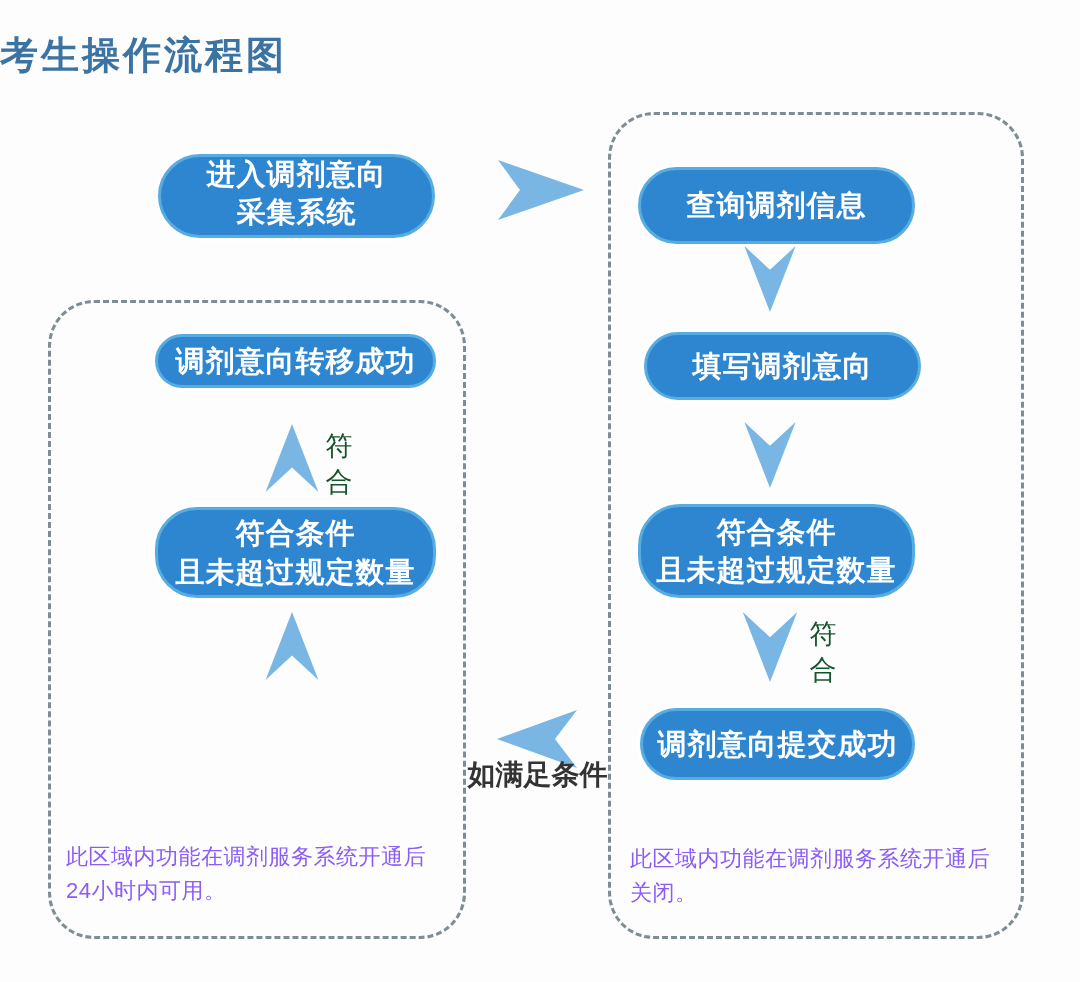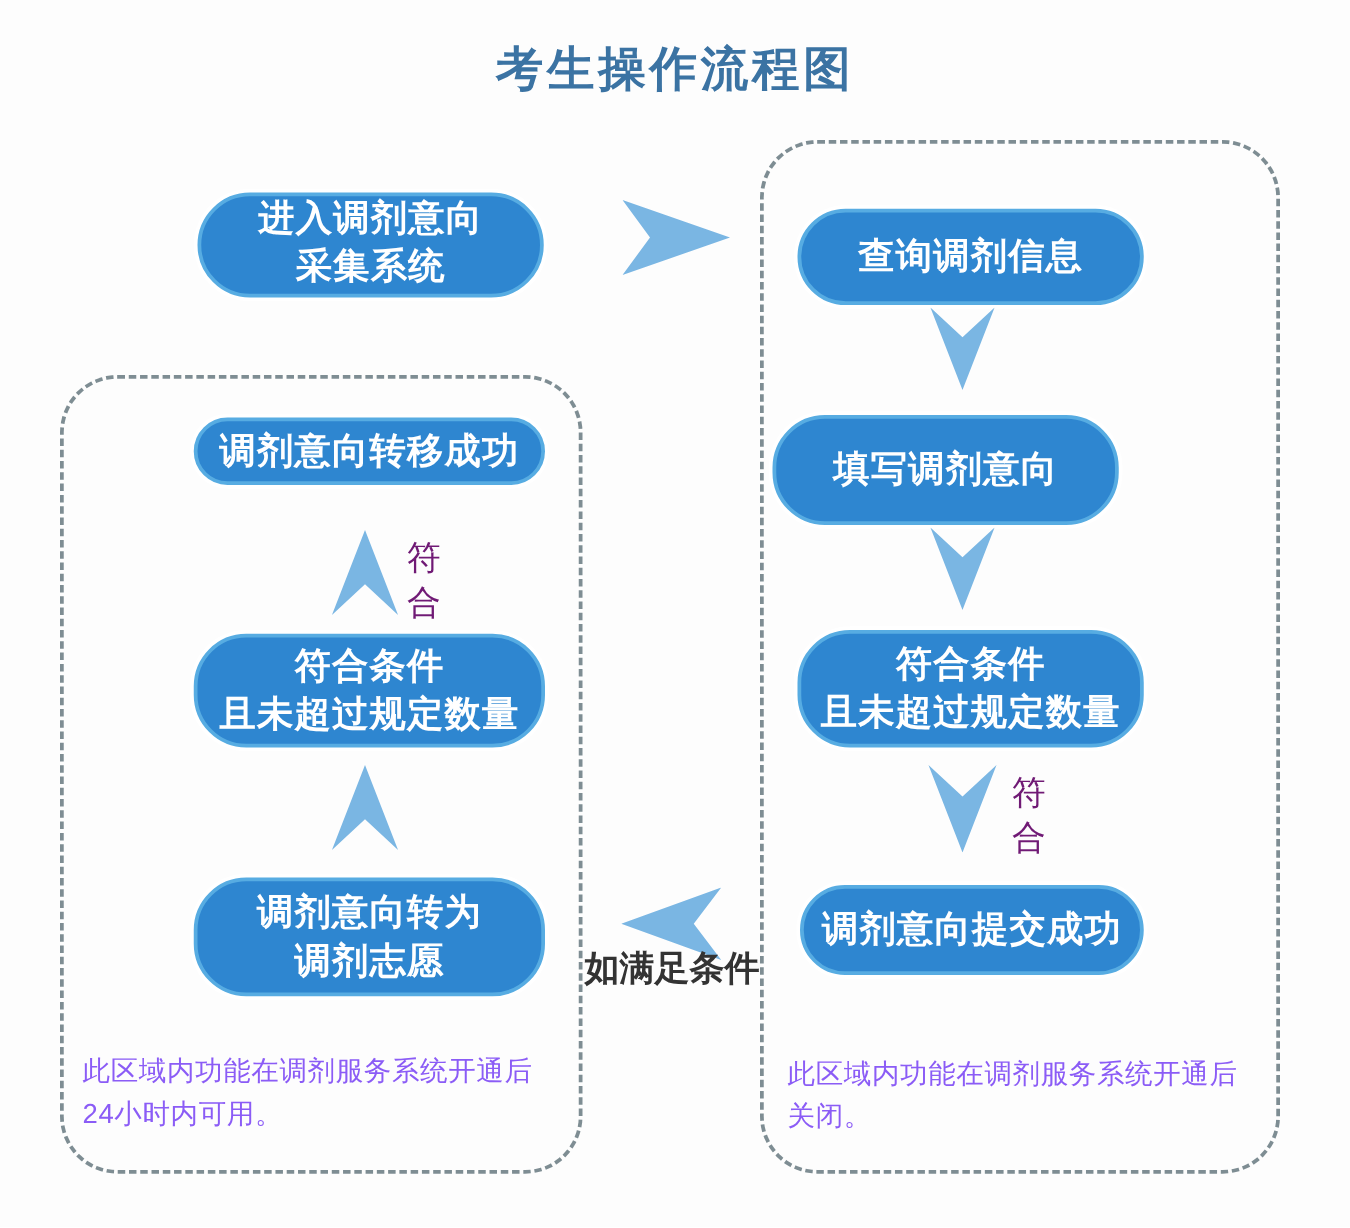--- a/index.html
+++ b/index.html
@@ -3,56 +3,56 @@
 <meta charset="utf-8">
 <style>
   html,body { margin:0; padding:0; background:#ffffff; }
   .canvas {
     position:relative; width:1080px; height:982px;
     background:#fdfdfd; overflow:hidden;
     font-family:"Liberation Sans","DejaVu Sans",sans-serif;
   }
   .title {
     position:absolute; left:0; right:0; top:30px;
-    text-align:center; font-size:38px; font-weight:bold;
+    font-size:38px; font-weight:bold;
     color:#3b73a3; letter-spacing:3px;
   }
   .panel {
     position:absolute; border:3px dashed #7e8d93; border-radius:46px;
     background:transparent;
   }
   .panel.left  { left:48px;  top:300px; width:412px; height:633px; }
   .panel.right { left:608px; top:112px; width:410px; height:821px; }
   .node {
     position:absolute; box-sizing:border-box;
     background:#2e86d0; border:3px solid #57ace2; border-radius:42px;
     color:#ffffff; font-weight:bold; font-size:29px; line-height:1.32;
     display:flex; align-items:center; justify-content:center;
     text-align:center; white-space:pre-line; letter-spacing:1px;
     box-shadow:0 0 0 3px rgba(255,255,255,0.9);
   }
   .node.start { left:158px; top:154px; width:277px; height:84px;font-family:Liberation Mono, monospace; }
   .node.rn1   { left:638px; top:167px; width:277px; height:77px; }
-  .node.rn2   { left:618px; top:332px; width:277px; height:88px; }
+  .node.rn2   { left:644px; top:332px; width:277px; height:68px; }
   .node.rn3   { left:638px; top:504px; width:277px; height:94px; }
   .node.rn4   { left:640px; top:708px; width:275px; height:72px; }
   .node.ln1   { left:155px; top:334px; width:281px; height:54px; }
   .node.ln2   { left:155px; top:507px; width:281px; height:91px; }
   .node.ln3   { left:155px; top:702px; width:281px; height:95px; }
   .arrow { position:absolute; }
   .arrow.a-start { left:498px; top:160px; width:86px; height:60px; }
   .arrow.a-rd1   { left:742px; top:246px; width:56px; height:66px; }
   .arrow.a-rd2   { left:742px; top:422px; width:56px; height:66px; }
   .arrow.a-rd3   { left:742px; top:612px; width:56px; height:70px; }
   .arrow.a-lu1   { left:264px; top:424px; width:56px; height:68px; }
   .arrow.a-lu2   { left:264px; top:612px; width:56px; height:68px; }
   .arrow.a-cross { left:497px; top:710px; width:80px; height:58px; }
   .vlabel {
     position:absolute; width:34px; font-size:27px; line-height:1.35;
-    color:#701a75; font-weight:500; word-break:break-all; text-align:center;
+    color:#14532d; font-weight:500; word-break:break-all; text-align:center;
   }
   .vlabel.v-r  { left:806px; top:616px; }
   .vlabel.v-l1 { left:322px; top:428px; }
   .cross-label {
     position:absolute; left:460px; top:756px; width:155px;
     text-align:center; font-size:28px; font-weight:bold; color:#333333;
   }
   .note {
     position:absolute; width:398px; font-size:22px; line-height:1.55;
     color:#8b5cf6; white-space:pre-line; letter-spacing:0.5px;
@@ -110,19 +110,17 @@
     <polygon points="0,72 28,46 56,72 28,0" fill="#7ab6e3"></polygon>
   </svg>
   <div class="vlabel v-l1">符合</div>
 
   <div class="node ln2">符合条件
 且未超过规定数量</div>
   <svg class="arrow a-lu2" viewBox="0 0 56 72">
     <polygon points="0,72 28,46 56,72 28,0" fill="#7ab6e3"></polygon>
   </svg>
 
-  <div class="node ln3">调剂意向转为
-调剂志愿</div>
 
   <div class="note left">此区域内功能在调剂服务系统开通后
 24小时内可用。</div>
 
 </div>
 
 </body></html>

